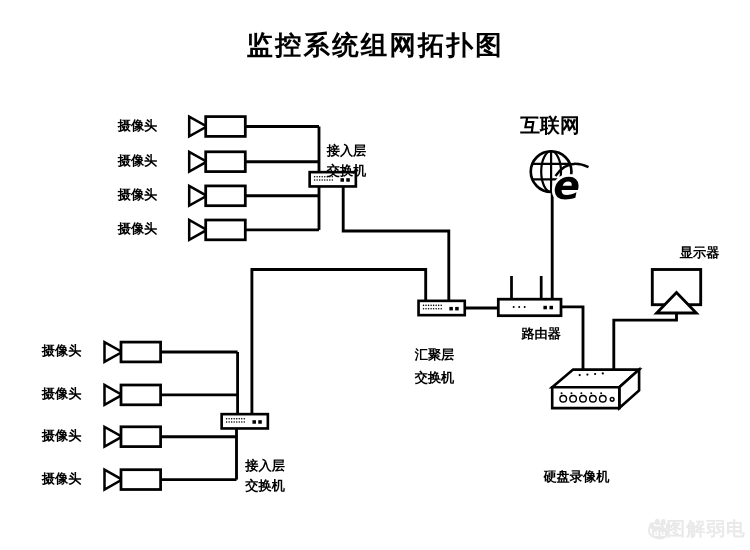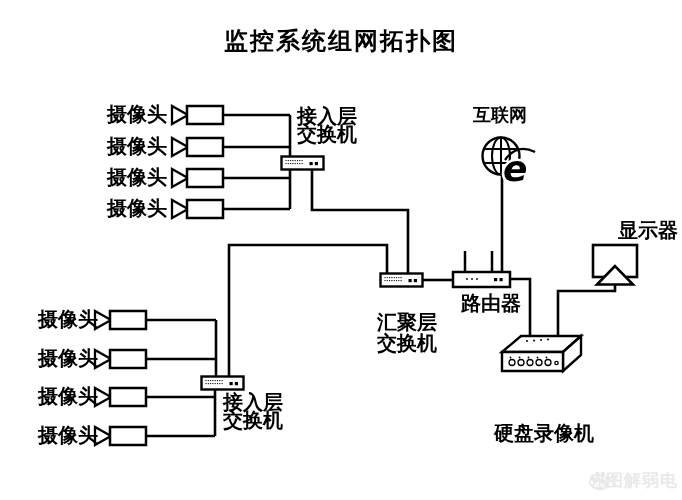--- a/index.html
+++ b/index.html
@@ -3,27 +3,27 @@
 <meta charset="utf-8">
 <style>
   html,body{margin:0;padding:0;background:#ffffff;}
   .canvas{
     position:relative;width:682px;height:500px;background:#ffffff;overflow:hidden;
     font-family:"DejaVu Sans","Liberation Sans",sans-serif;
   }
   .canvas svg{position:absolute;left:0;top:0;}
   .lbl{
     position:absolute;white-space:nowrap;color:#000;font-weight:bold;
-    font-size:20px;line-height:19px;
+    font-size:12px;line-height:19px;
   }
   .title{
     position:absolute;left:0;right:0;top:25px;text-align:center;
     font-size:24px;font-weight:bold;letter-spacing:2px;color:#000;
   }
-  .two-line{line-height:18px;}
+  .two-line{line-height:18px;margin-top:21px;}
   .watermark{
     position:absolute;right:4px;bottom:8px;display:flex;align-items:center;gap:4px;
     color:#e9e9e9;font-weight:bold;font-size:17px;letter-spacing:1px;user-select:none;
   }
 </style>
 </head>
 <body>
 
 <div class="canvas">
 
@@ -177,21 +177,21 @@
   <div class="lbl two-line" style="left:223px;top:393px;">
     <div>接入层</div>
     <div>交换机</div>
   </div>
 
   <div class="lbl" style="left:377px;top:312px;line-height:21px;">
     <div>汇聚层</div>
     <div>交换机</div>
   </div>
 
-  <div class="lbl" style="left:461px;top:294px;font-family:Liberation Serif, serif;">路由器</div>
+  <div class="lbl" style="left:474px;top:294px;font-family:Liberation Serif, serif;">路由器</div>
   <div class="lbl" style="left:473px;top:105px;font-size:18px;">互联网</div>
   <div class="lbl" style="left:618px;top:221px;">显示器</div>
   <div class="lbl" style="left:494px;top:380px;margin-top:44px;">硬盘录像机</div>
 
   <div class="watermark">
     <svg width="24" height="24" viewBox="0 0 24 24">
       <g fill="#e9e9e9">
         <ellipse cx="4.5" cy="9" rx="2.2" ry="3"></ellipse>
         <ellipse cx="9.5" cy="5.5" rx="2.2" ry="3"></ellipse>
         <ellipse cx="15" cy="5.8" rx="2.2" ry="3"></ellipse>

